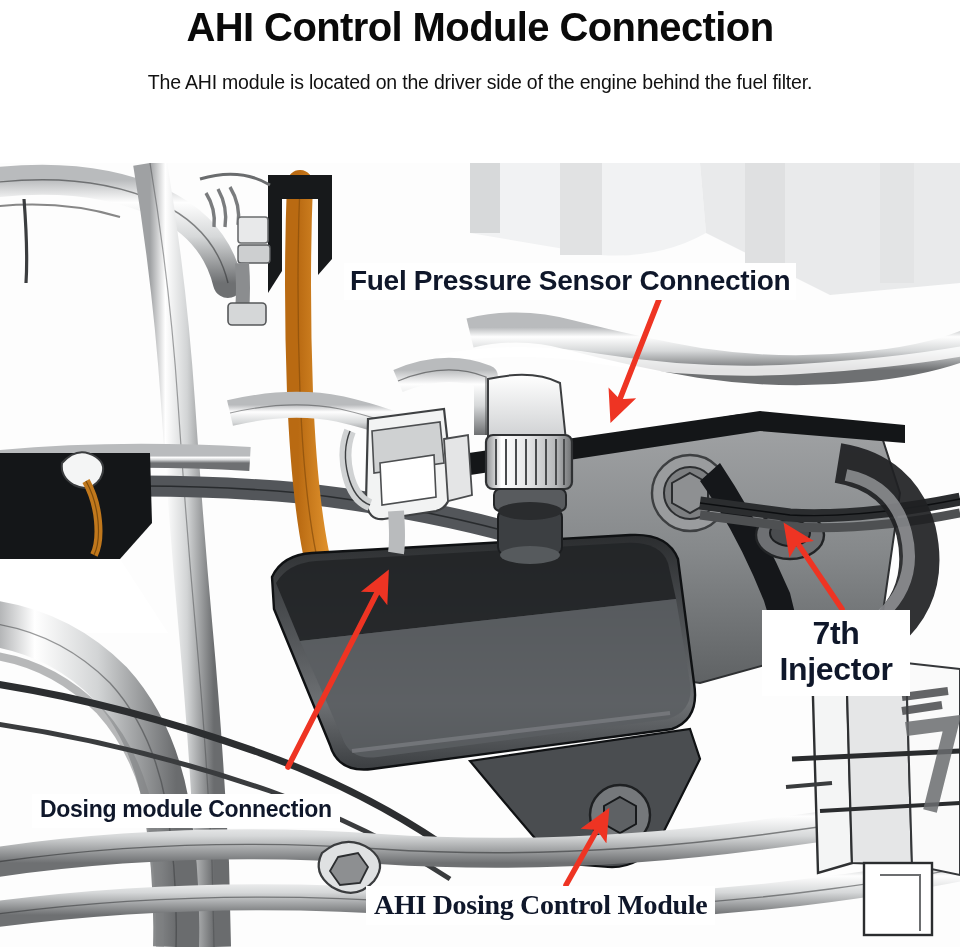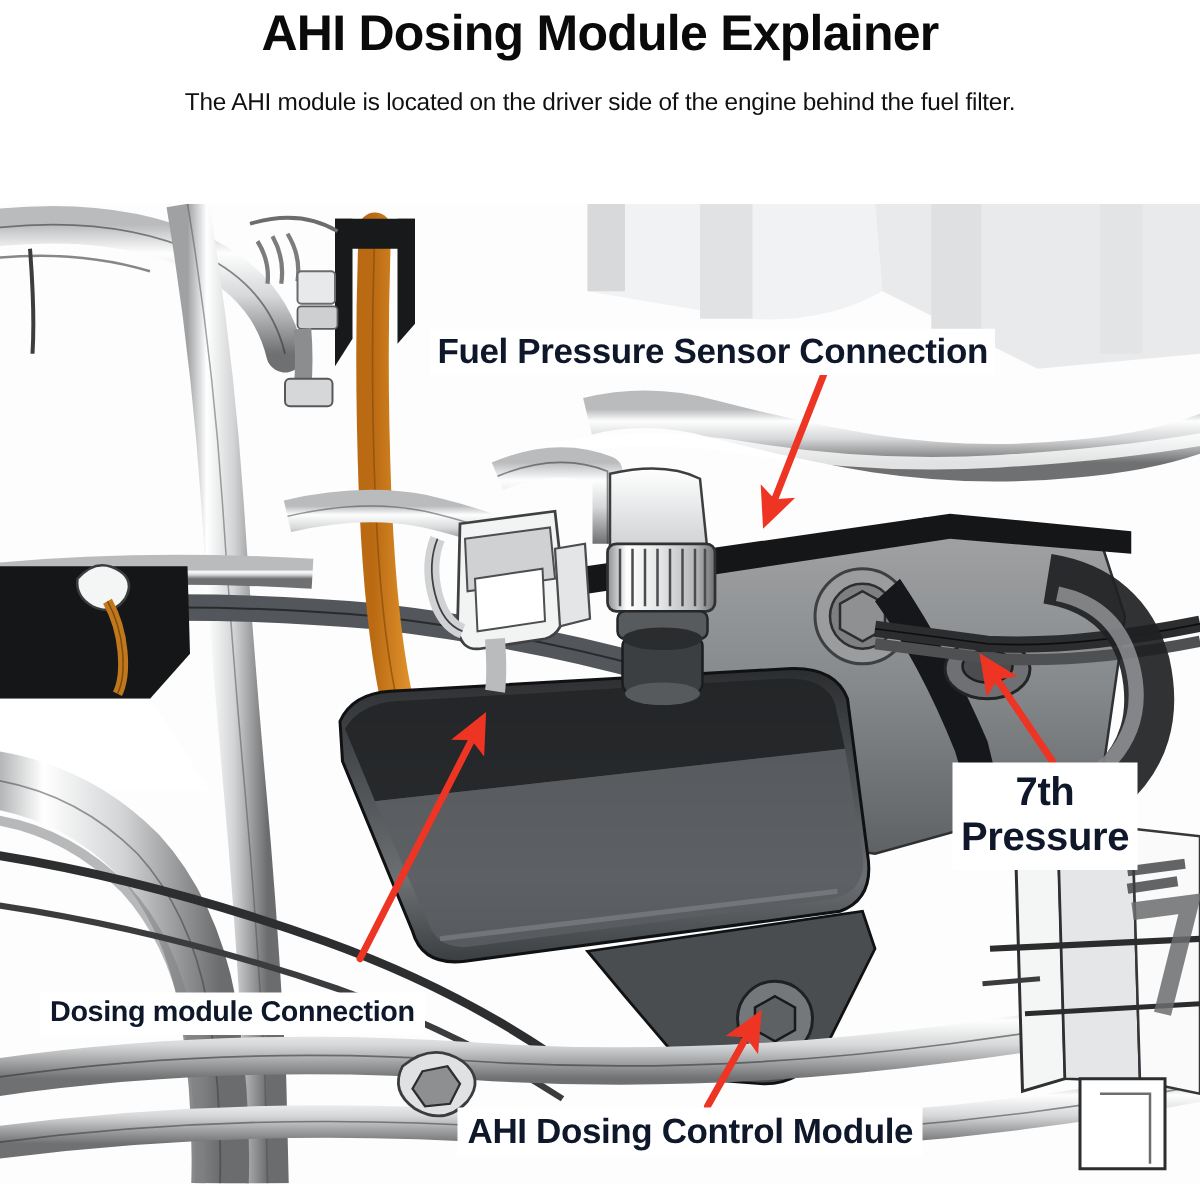--- a/index.html
+++ b/index.html
@@ -93,29 +93,30 @@
     left: 32px;
     top: 631px;
     font-size: 23px;
     padding: 3px 8px 5px 8px;
   }
   #label-ahi-dosing {
     left: 366px;
     top: 723px;
     font-size: 28px;
     padding: 3px 8px 5px 8px;
+    font-family: Liberation Serif, serif;
   }
 </style>
 </head>
 <body>
 
 <div id="page">
 
   <div id="header">
-    <h1 id="doc-title">AHI Dosing Module Explainer</h1>
+    <h1 id="doc-title">AHI Control Module Connection</h1>
     <p id="doc-subtitle">The AHI module is located on the driver side of the engine behind the fuel filter.</p>
   </div>
 
   <div id="photo">
     <svg viewBox="0 0 960 784" xmlns="http://www.w3.org/2000/svg">
       <defs>
         <linearGradient id="tubeH" x1="0" y1="0" x2="0" y2="1">
           <stop offset="0%" stop-color="#b9bbbd"></stop>
           <stop offset="22%" stop-color="#fefefe"></stop>
           <stop offset="55%" stop-color="#d6d8d9"></stop>
@@ -313,21 +314,21 @@
         <line x1="288" y1="604" x2="382" y2="420" marker-end="url(#arrowHead)"></line>
         <line x1="842" y1="446" x2="792" y2="372" marker-end="url(#arrowHead)"></line>
         <line x1="566" y1="722" x2="602" y2="658" marker-end="url(#arrowHead)"></line>
       </g>
     </svg>
 
     <div class="callout" id="label-fuel-pressure">Fuel Pressure Sensor Connection</div>
 
     <div class="callout" id="label-7th-injector">
       <div>7th</div>
-      <div>Pressure</div>
+      <div>Injector</div>
     </div>
 
     <div class="callout" id="label-dosing-module">Dosing module Connection</div>
 
     <div class="callout" id="label-ahi-dosing">AHI Dosing Control Module</div>
   </div>
 
 </div>
 
 </body></html>

